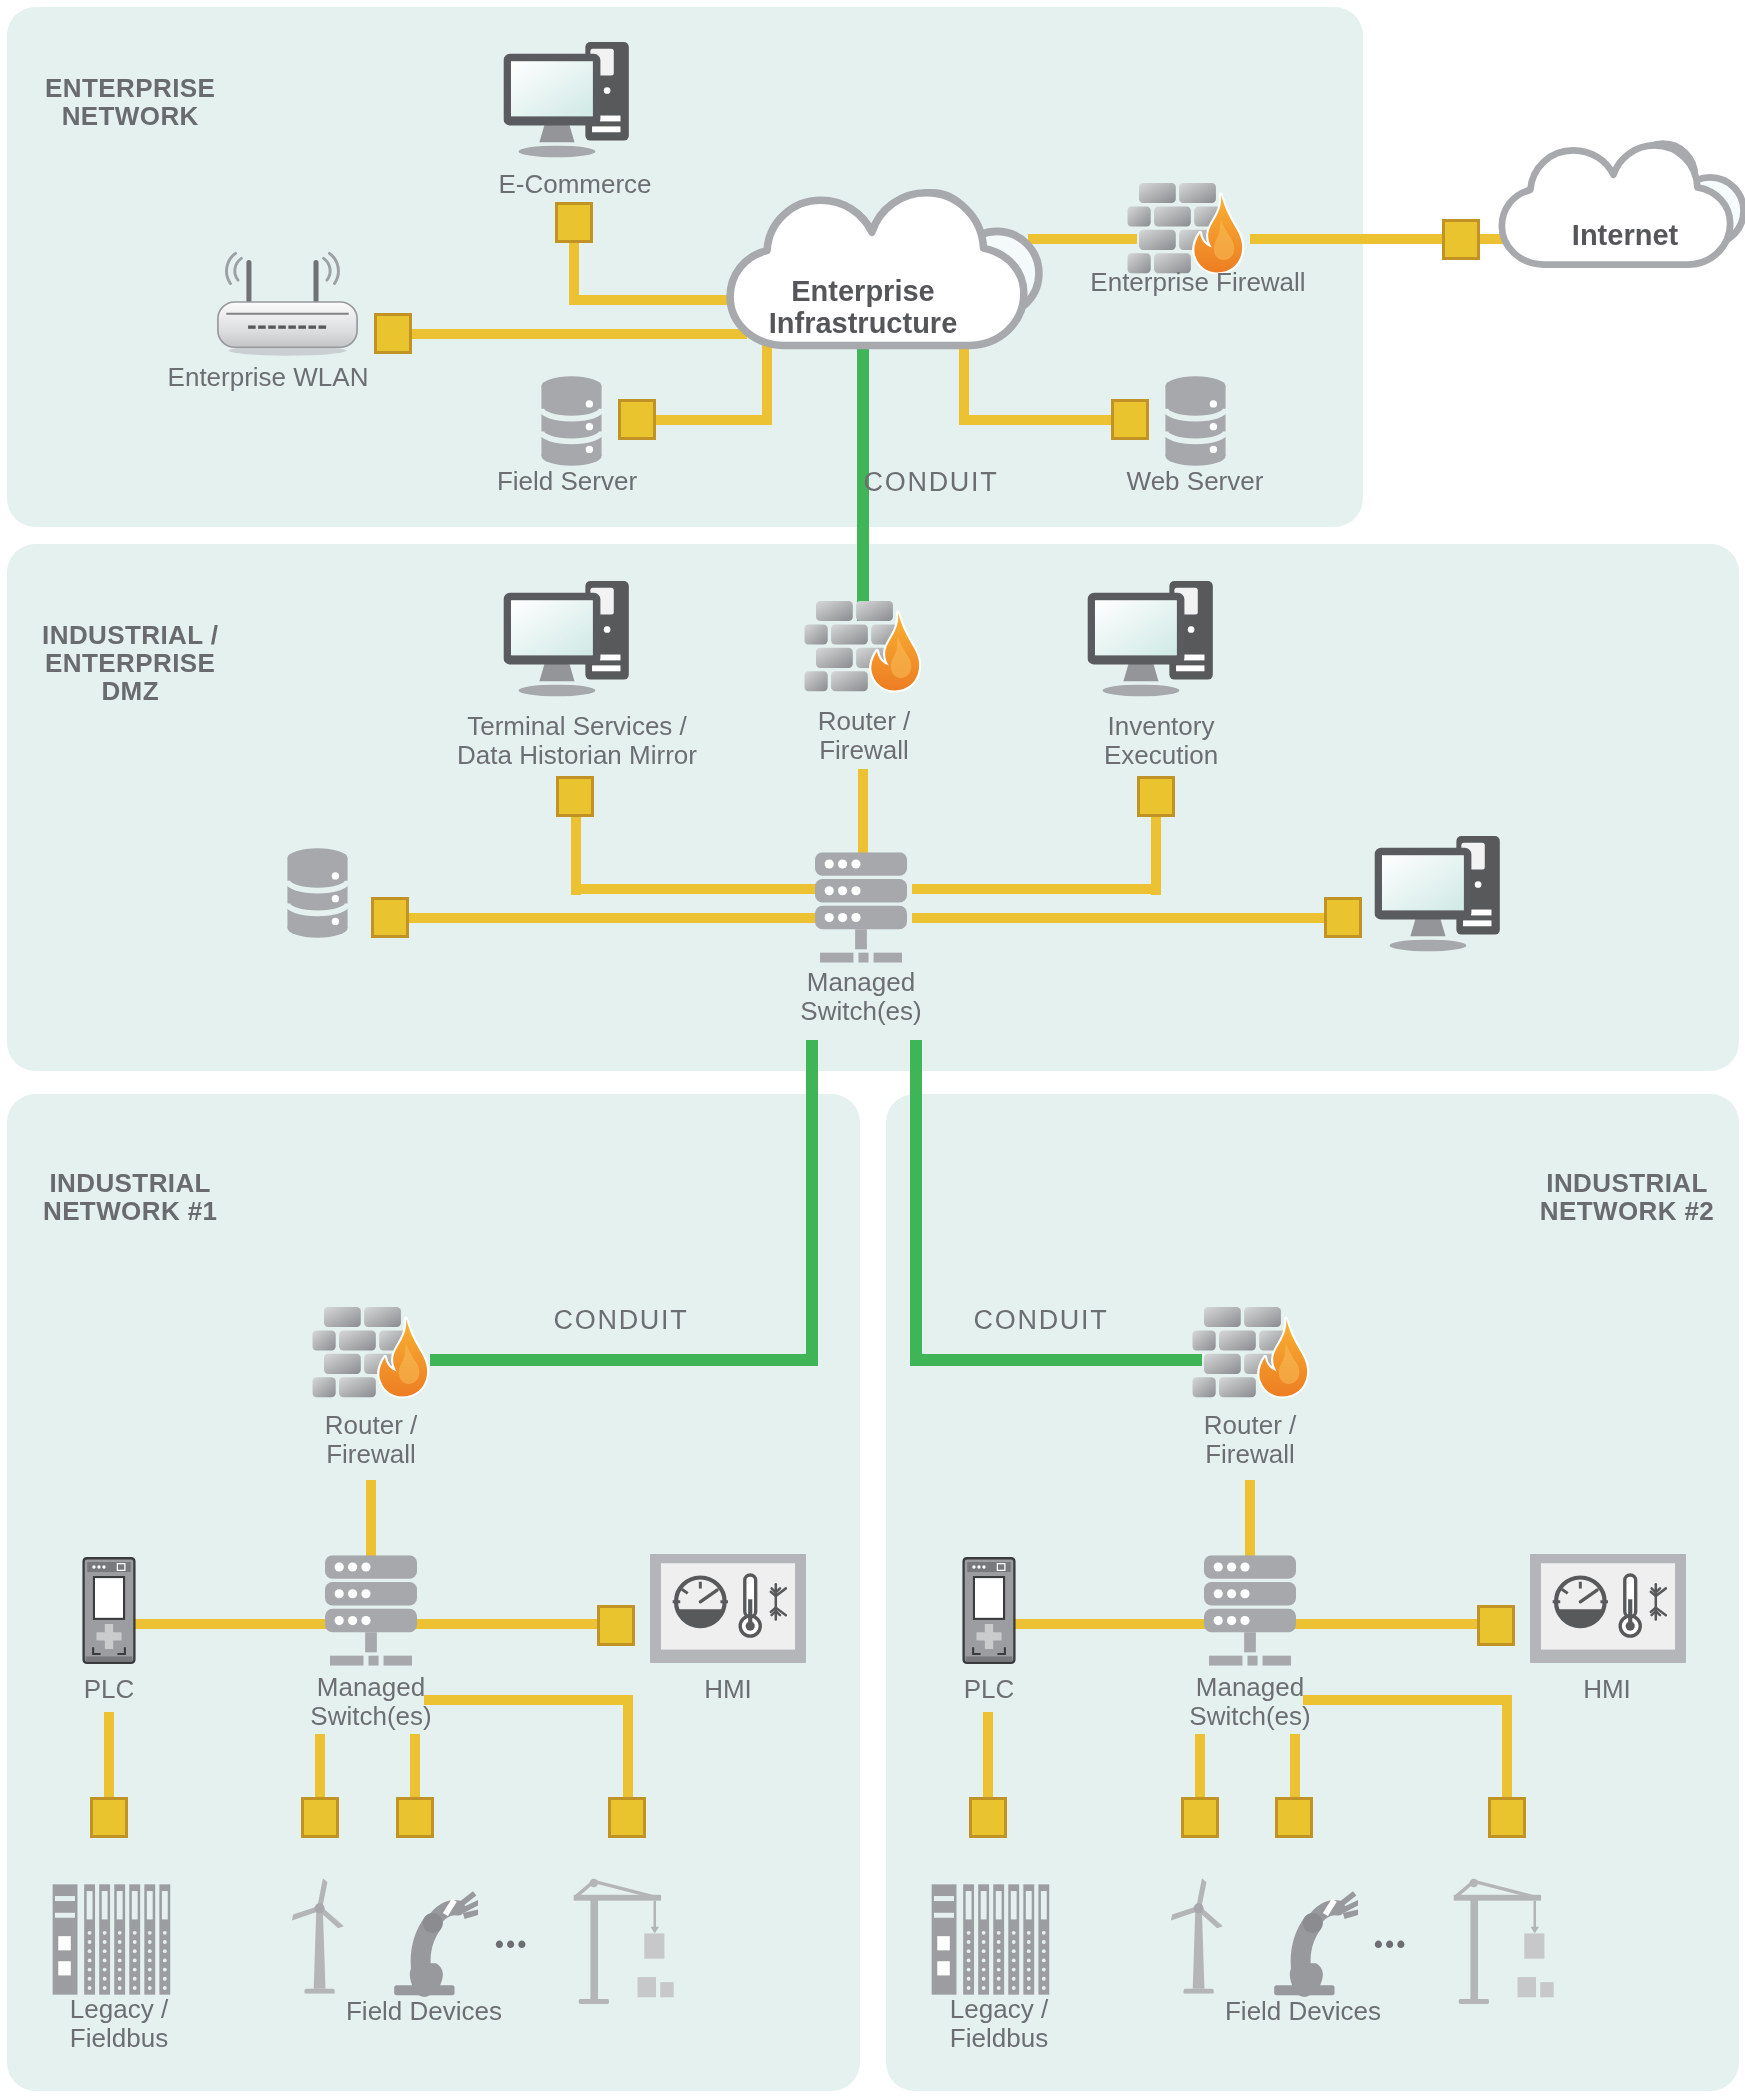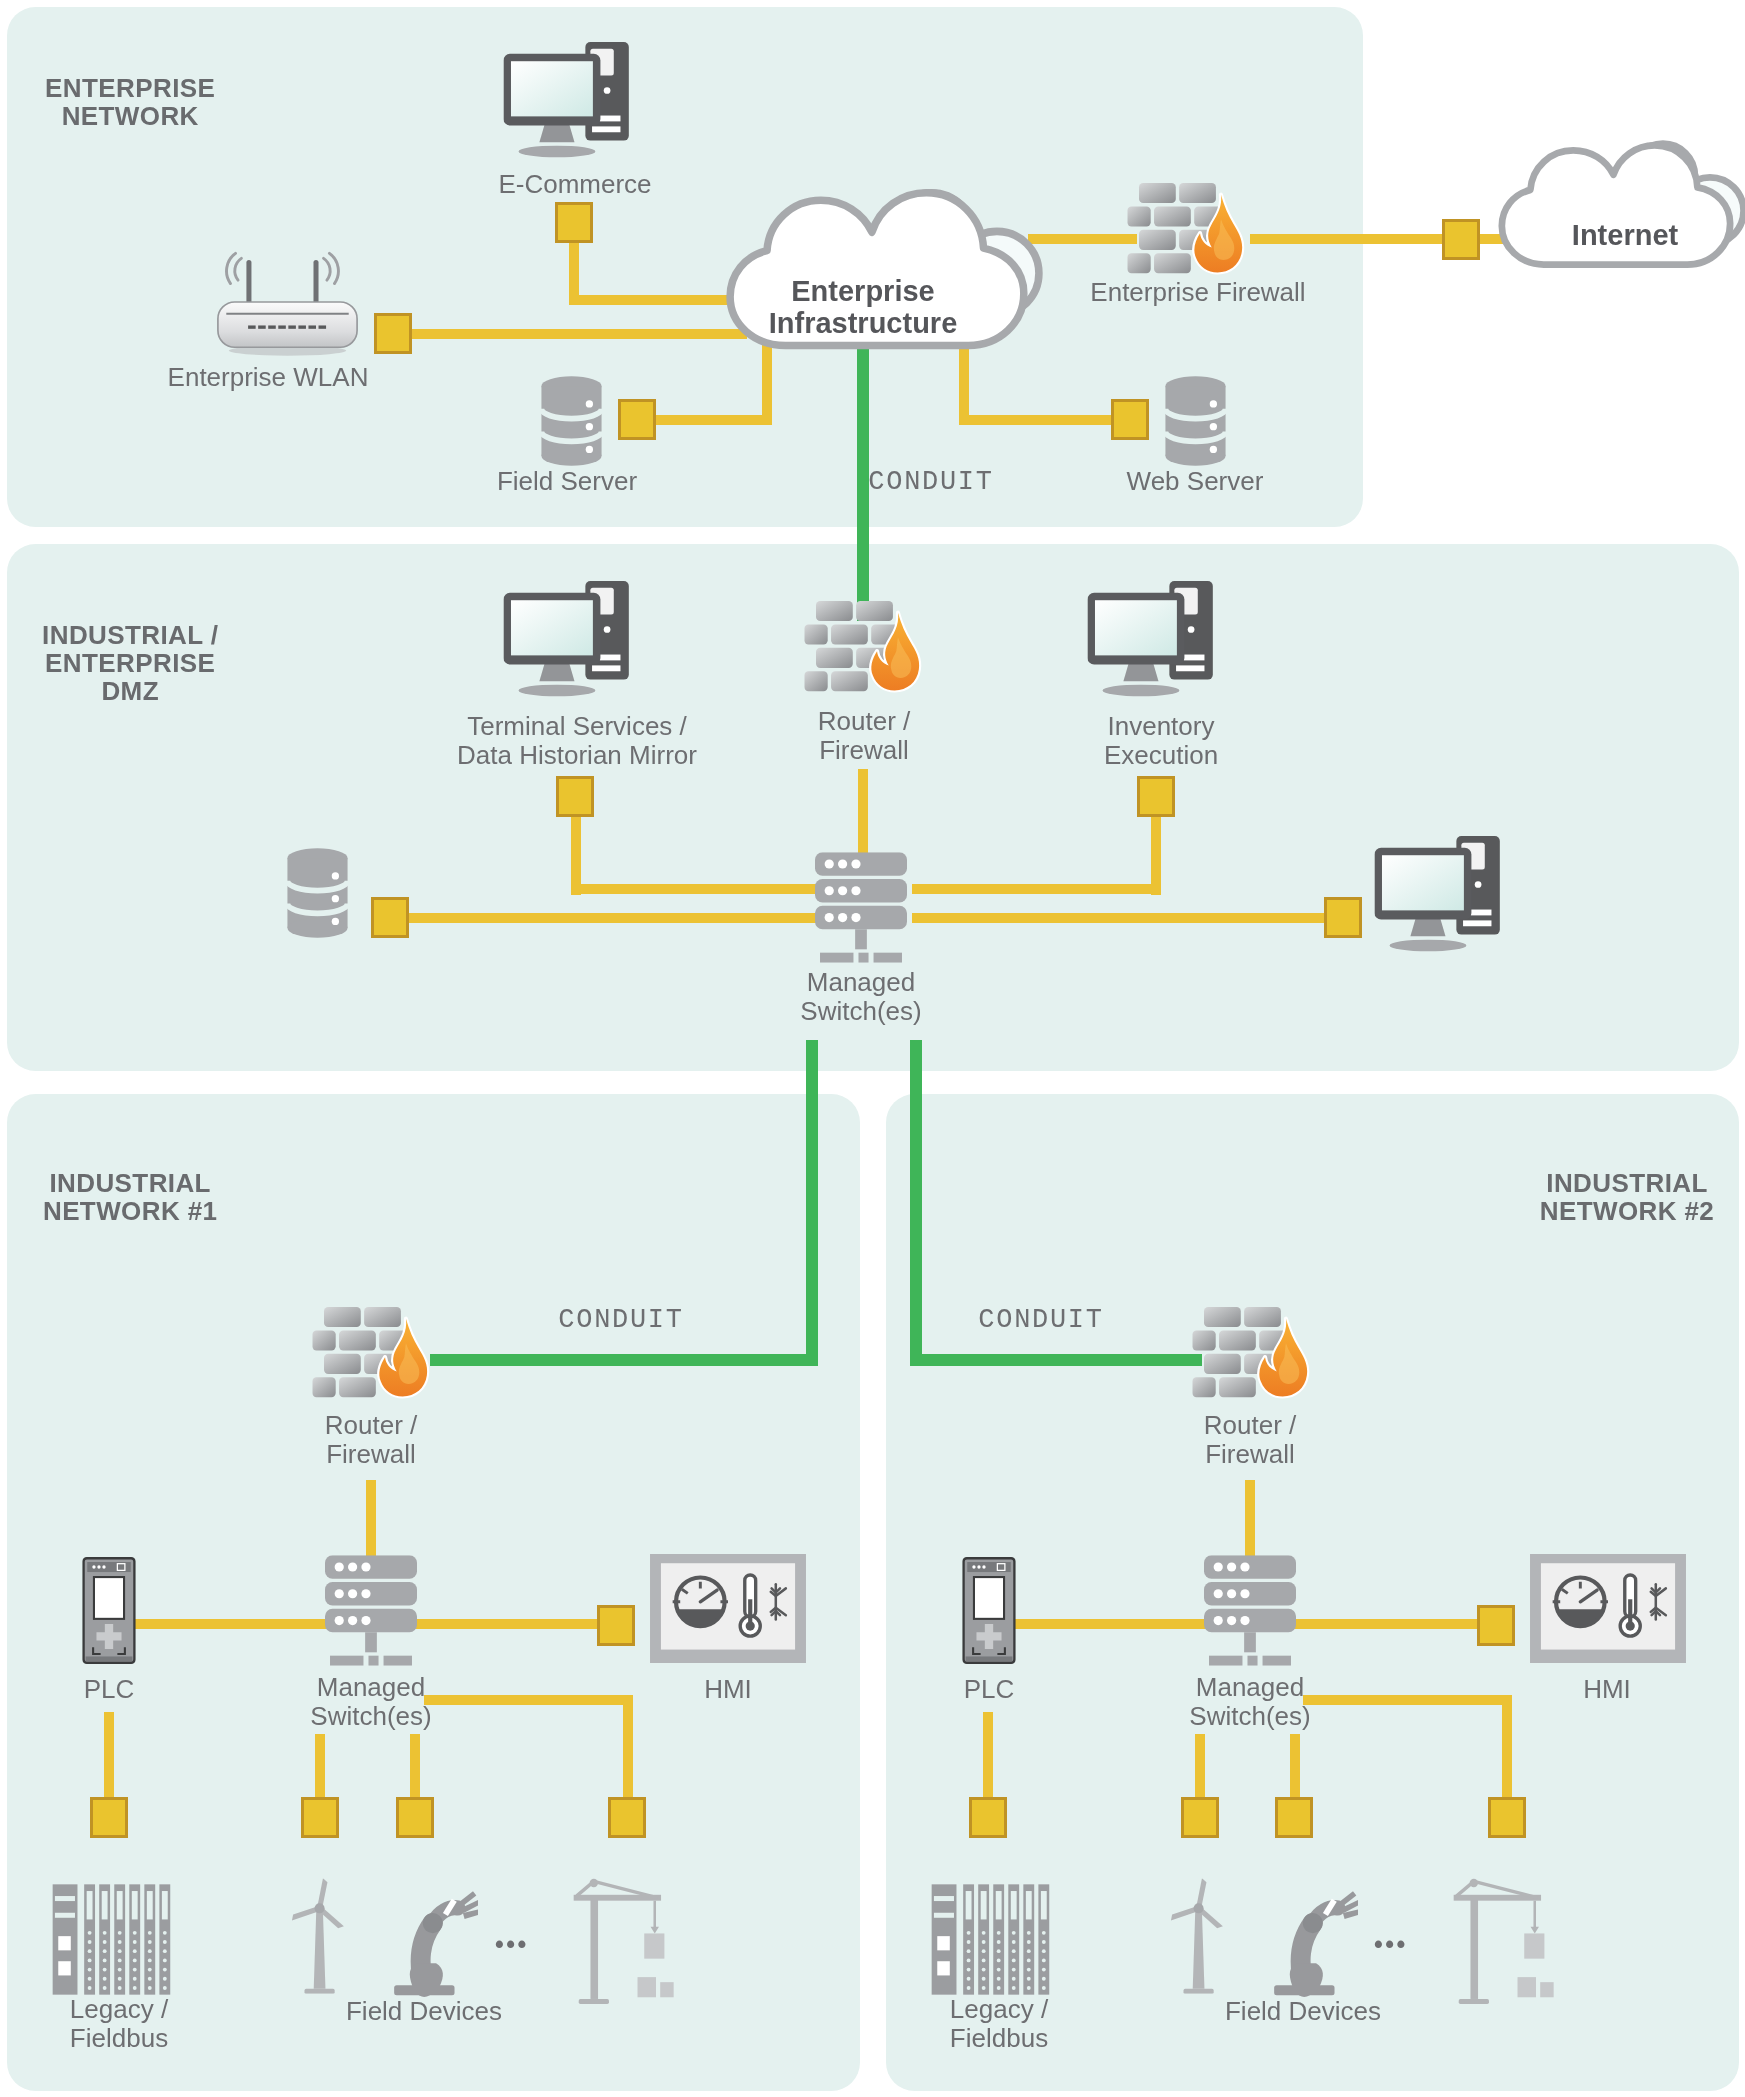--- a/index.html
+++ b/index.html
@@ -6,21 +6,21 @@
   #canvas{position:relative;width:1745px;height:2098px;background:#ffffff;
           font-family:"Liberation Sans",sans-serif;overflow:hidden;}
   .panel{position:absolute;background:#e4f1ef;border-radius:28.5px;}
   .ln{position:absolute;background:#ecc233;}
   .gn{position:absolute;background:#3fb558;}
   .sq{position:absolute;width:32px;height:35px;background:#eac42e;border:3.4px solid #c09324;}
   .ic{position:absolute;display:block;}
   .lb{position:absolute;color:#6d6e71;font-size:26px;line-height:29px;text-align:center;}
   .sec{font-weight:700;font-size:26px;line-height:28px;color:#696b6e;letter-spacing:0.4px;}
   .cld{font-weight:700;font-size:29px;line-height:32px;color:#55565a;}
-  .cnd{font-size:27px;letter-spacing:1.7px;font-family:Liberation Mono, monospace;}
+  .cnd{font-size:27px;letter-spacing:1.7px;}
   .dots{font-size:25px;font-weight:700;letter-spacing:2.5px;color:#6d6e71;}
 </style>
 </head>
 <body>
 
 <div id="canvas">
 
   <svg width="0" height="0" style="position:absolute" aria-hidden="true">
     <defs>
       <linearGradient id="gScr" x1="0" y1="0" x2="1" y2="1">
@@ -456,21 +456,21 @@
   </div>
   <div class="lb sec" style="left:1501px;top:1169px;width:252px">
     <div>INDUSTRIAL</div>
     <div>NETWORK #2</div>
   </div>
 
   <div class="lb" style="left:449px;top:170px;width:252px">E-Commerce</div>
   <div class="lb" style="left:142px;top:363px;width:252px">Enterprise WLAN</div>
   <div class="lb" style="left:441px;top:467px;width:252px">Field Server</div>
   <div class="lb" style="left:1069px;top:467px;width:252px">Web Server</div>
-  <div class="lb" style="left:1072px;top:278px;width:252px">Enterprise Firewall</div>
+  <div class="lb" style="left:1072px;top:268px;width:252px">Enterprise Firewall</div>
   <div class="lb cld" style="left:1499px;top:219px;width:252px">Internet</div>
   <div class="lb cld" style="left:737px;top:275px;width:252px">
     <div>Enterprise</div>
     <div>Infrastructure</div>
   </div>
   <div class="lb cnd" style="left:847px;top:468px;width:168px">CONDUIT</div>
 
   <div class="lb" style="left:426px;top:712px;width:302px">
     <div>Terminal Services /</div>
     <div>Data Historian Mirror</div>

